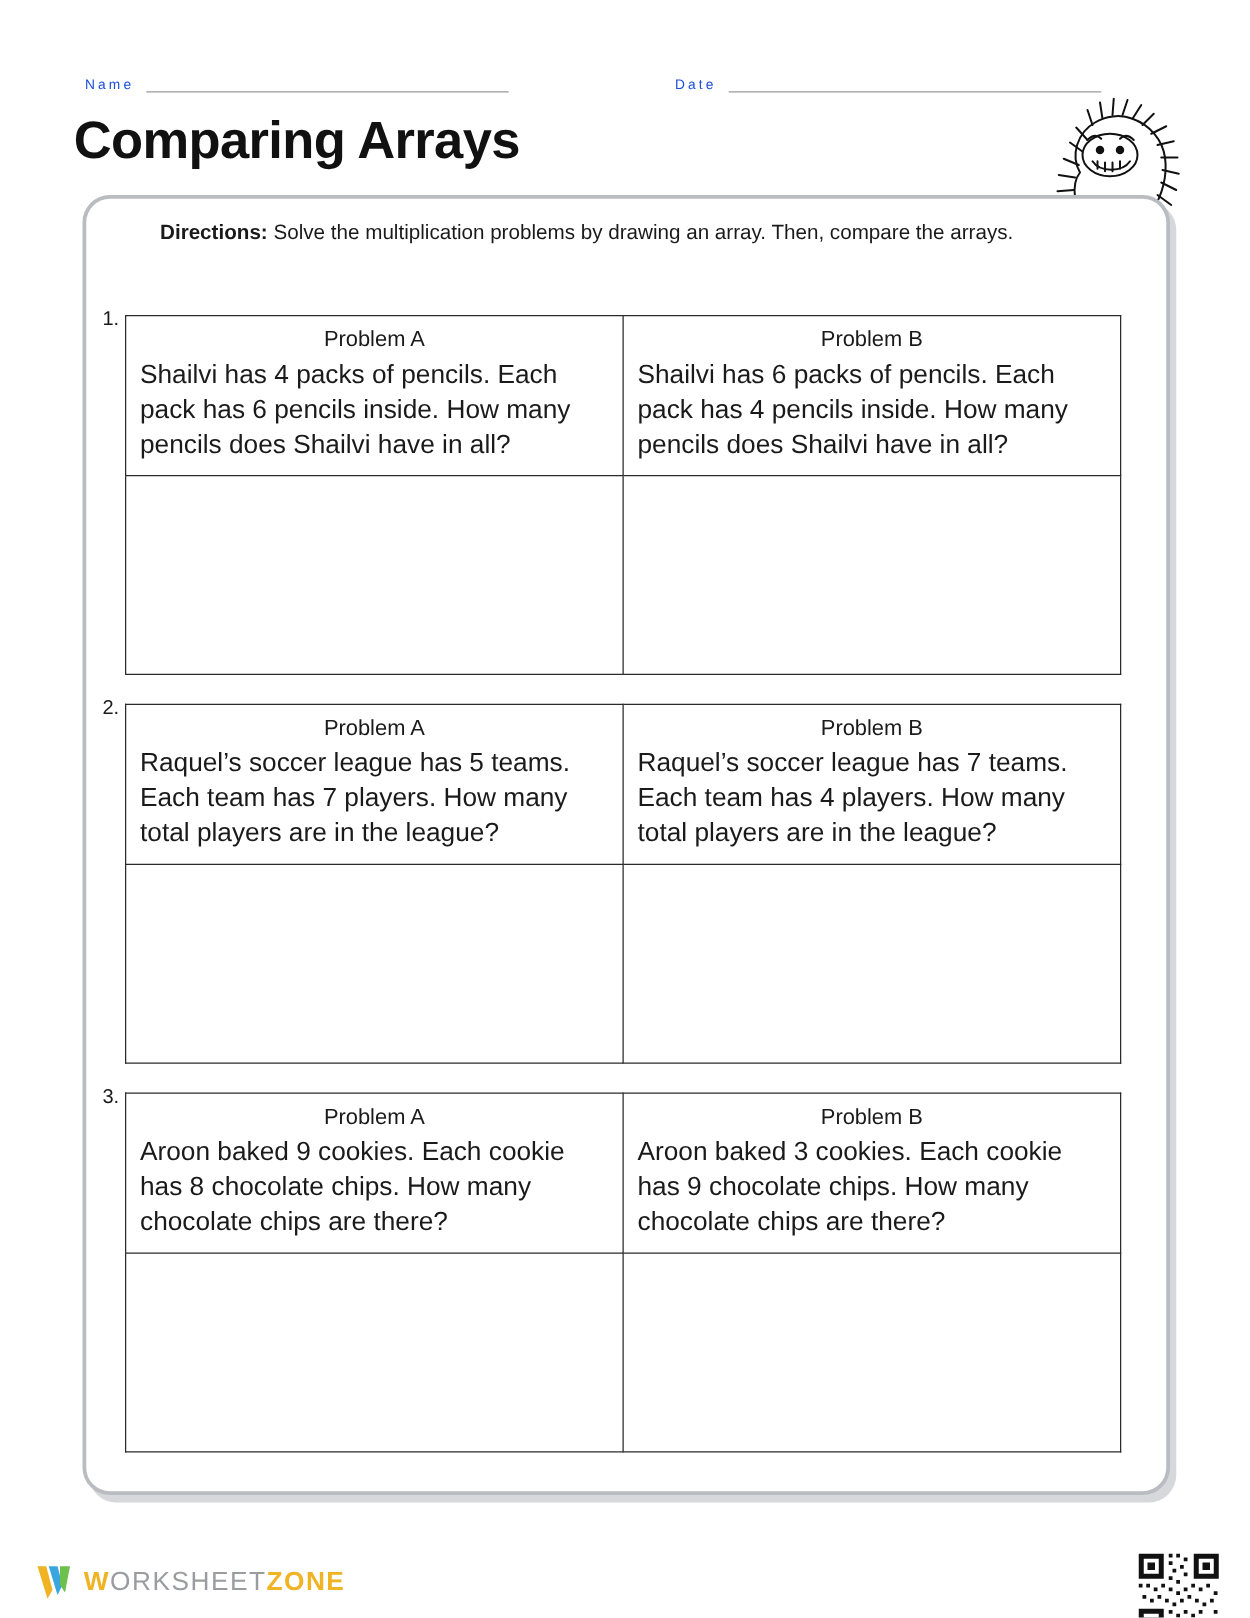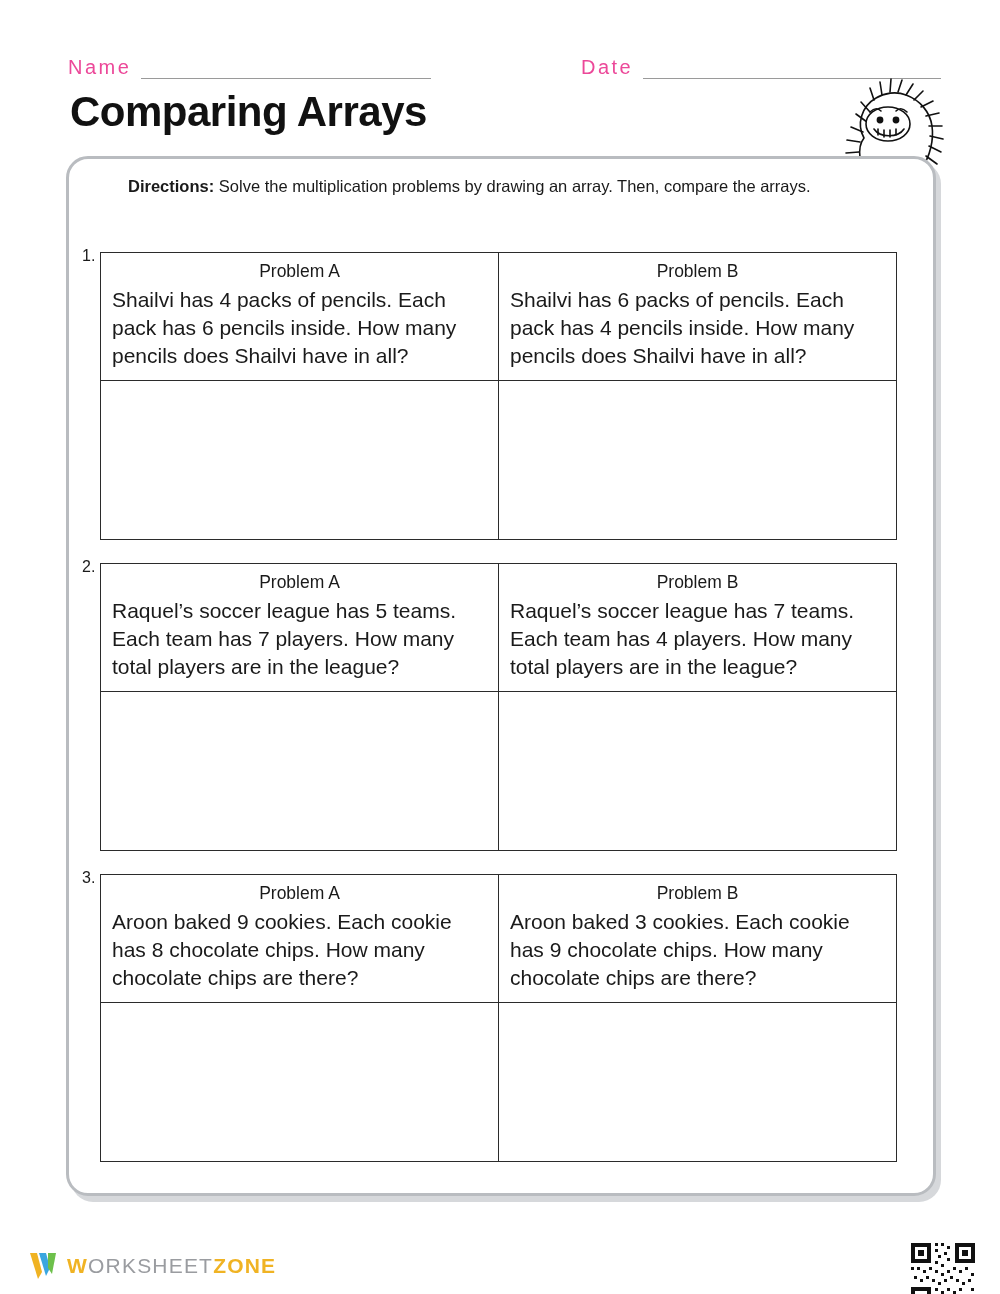--- a/index.html
+++ b/index.html
@@ -23,41 +23,41 @@
     left: 68px;
     width: 860px;
     height: 26px;
   }
   .field {
     position: absolute;
     display: flex;
     align-items: flex-end;
   }
   .field-label {
-    font-size: 20px;
+    font-size: 11px;
     letter-spacing: 2.5px;
-    color: #ec4899;
+    color: #1d4ed8;
     font-weight: 400;
     white-space: nowrap;
   }
   .field-line {
     border-bottom: 1.5px solid #9a9a9a;
     height: 17px;
     margin-left: 10px;
   }
   .field-name { left: 0; }
   .field-name .field-line { width: 290px; }
-  .field-date { left: 513px; }
+  .field-date { left: 472px; }
   .field-date .field-line { width: 298px; }
 
   
   .page-title {
     position: absolute;
     top: 88px;
-    left: 70px;
+    left: 59px;
     font-size: 42px;
     font-weight: bold;
     color: #111111;
     letter-spacing: -0.5px;
     text-align: center;
   }
 
   
   .sheet-panel {
     position: absolute;

